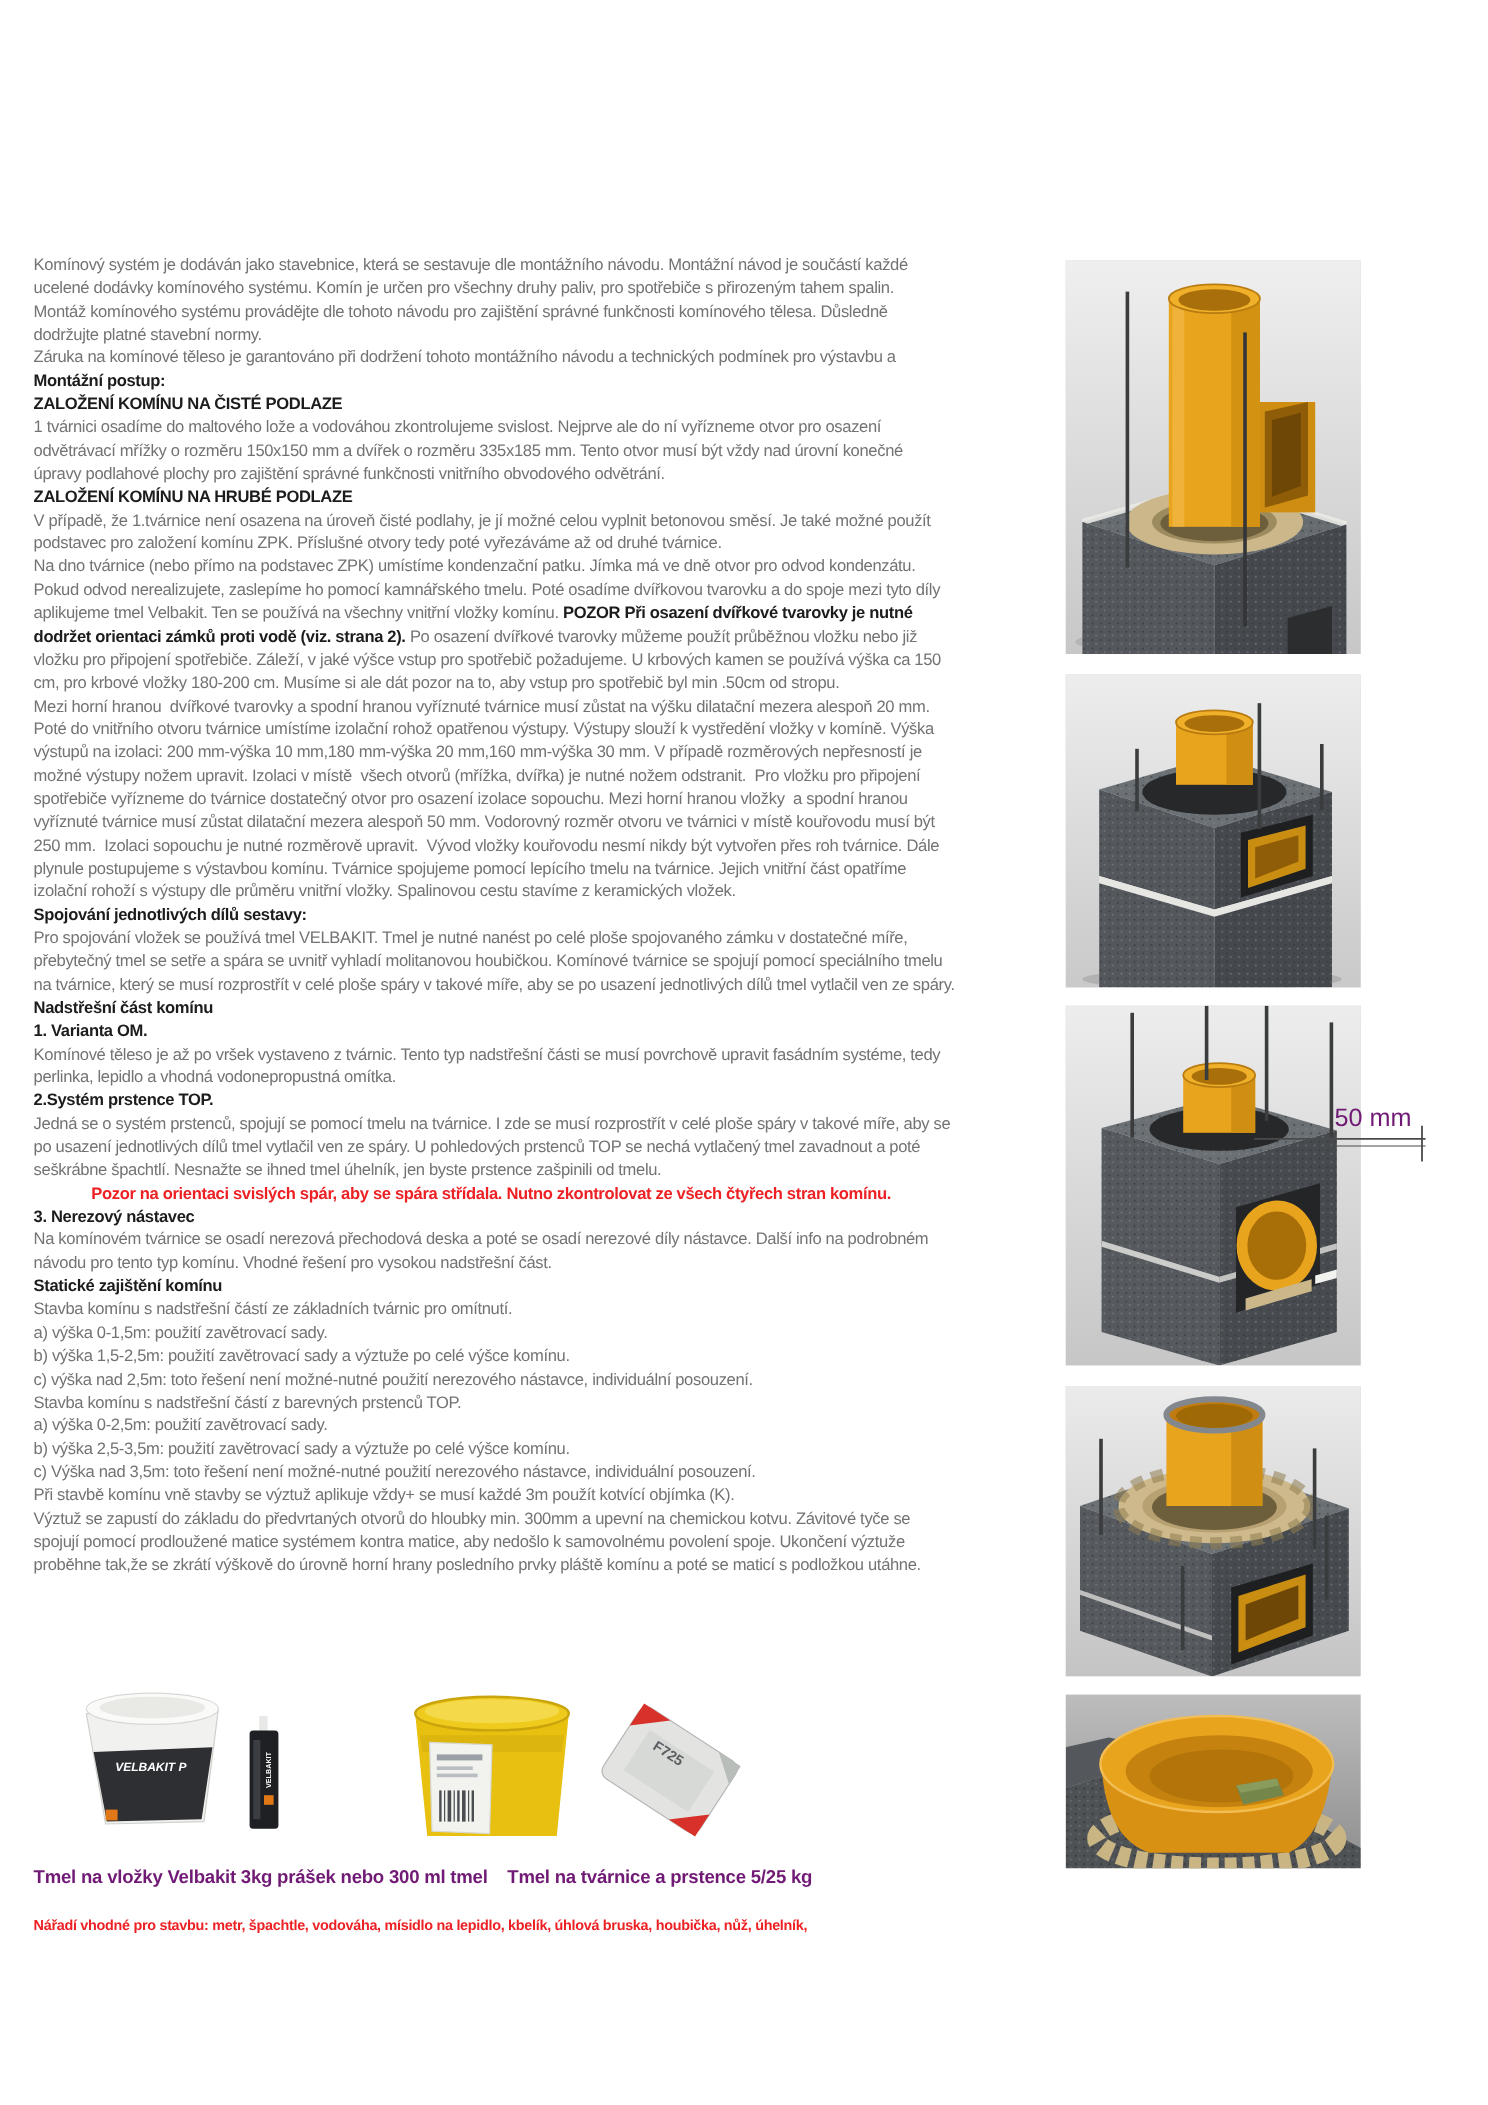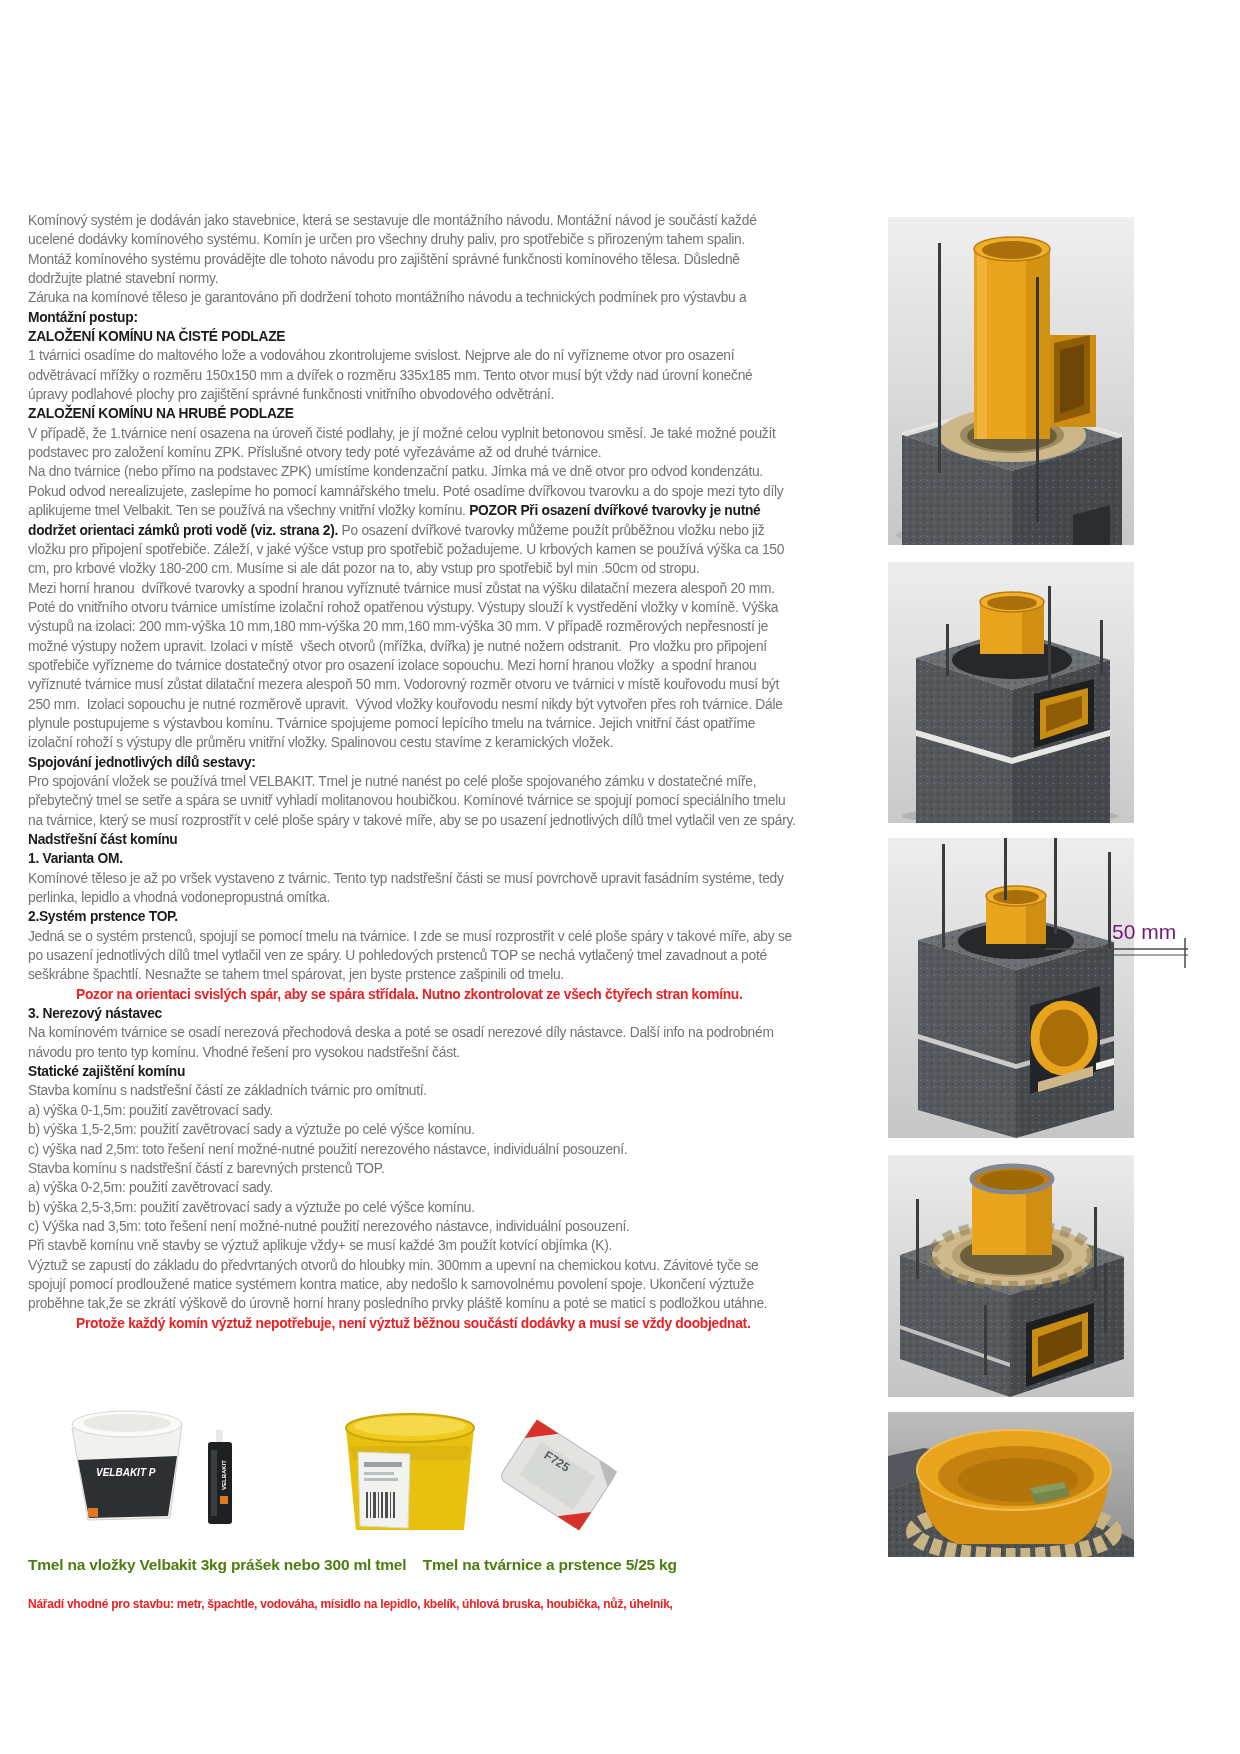--- a/index.html
+++ b/index.html
@@ -7,21 +7,21 @@
       font-family:"Liberation Sans",sans-serif;color:#1c1c1c;}
   .article{position:absolute;left:28px;top:211px;width:860px;}
   .line{height:19.35px;white-space:pre;font-size:13.8px;letter-spacing:-0.28px;line-height:19.35px;}
   .sr{font-weight:400;color:#737373;}
   .sb{font-weight:700;color:#1c1c1c;}
   .srb{font-weight:700;color:#ed2024;padding-left:48px;}
   .photo{position:absolute;left:888px;width:246px;overflow:hidden;background:#dcdcdc;}
   .dim-label{position:absolute;left:1112px;top:920px;font-size:21px;color:#701a75;letter-spacing:0;text-align:center;}
   .dim-line{position:absolute;left:1045px;top:938px;}
   .footer-bold{position:absolute;left:28px;top:1556px;font-size:15.5px;font-weight:700;
-      letter-spacing:-0.2px;white-space:pre;color:#4d7c0f;}
+      letter-spacing:-0.2px;white-space:pre;color:#701a75;}
   .footer-red{position:absolute;left:28px;top:1597px;font-size:12px;font-weight:700;
       letter-spacing:-0.25px;white-space:pre;color:#ed2024;}
   .products{position:absolute;left:58px;top:1400px;}
 </style>
 </head>
 <body>
 
 <div class="pg">
 
   <div class="article">
@@ -57,39 +57,38 @@
       <div class="line"><span class="sr">Pro spojování vložek se používá tmel VELBAKIT. Tmel je nutné nanést po celé ploše spojovaného zámku v dostatečné míře,</span></div>
       <div class="line"><span class="sr">přebytečný tmel se setře a spára se uvnitř vyhladí molitanovou houbičkou. Komínové tvárnice se spojují pomocí speciálního tmelu</span></div>
       <div class="line"><span class="sr">na tvárnice, který se musí rozprostřít v celé ploše spáry v takové míře, aby se po usazení jednotlivých dílů tmel vytlačil ven ze spáry.</span></div>
       <div class="line"><span class="sb">Nadstřešní část komínu</span></div>
       <div class="line"><span class="sb">1. Varianta OM.</span></div>
       <div class="line"><span class="sr">Komínové těleso je až po vršek vystaveno z tvárnic. Tento typ nadstřešní části se musí povrchově upravit fasádním systéme, tedy</span></div>
       <div class="line"><span class="sr">perlinka, lepidlo a vhodná vodonepropustná omítka.</span></div>
       <div class="line"><span class="sb">2.Systém prstence TOP.</span></div>
       <div class="line"><span class="sr">Jedná se o systém prstenců, spojují se pomocí tmelu na tvárnice. I zde se musí rozprostřít v celé ploše spáry v takové míře, aby se</span></div>
       <div class="line"><span class="sr">po usazení jednotlivých dílů tmel vytlačil ven ze spáry. U pohledových prstenců TOP se nechá vytlačený tmel zavadnout a poté</span></div>
-      <div class="line"><span class="sr">seškrábne špachtlí. Nesnažte se tahem tmel spárovat, jen byste prstence zašpinili od tmelu.</span></div>
+      <div class="line"><span class="sr">seškrábne špachtlí. Nesnažte se ihned tmel úhelník, jen byste prstence zašpinili od tmelu.</span></div>
       <div class="line"><span class="srb">Pozor na orientaci svislých spár, aby se spára střídala. Nutno zkontrolovat ze všech čtyřech stran komínu.</span></div>
       <div class="line"><span class="sb">3. Nerezový nástavec</span></div>
       <div class="line"><span class="sr">Na komínovém tvárnice se osadí nerezová přechodová deska a poté se osadí nerezové díly nástavce. Další info na podrobném</span></div>
       <div class="line"><span class="sr">návodu pro tento typ komínu. Vhodné řešení pro vysokou nadstřešní část.</span></div>
       <div class="line"><span class="sb">Statické zajištění komínu</span></div>
       <div class="line"><span class="sr">Stavba komínu s nadstřešní částí ze základních tvárnic pro omítnutí.</span></div>
       <div class="line"><span class="sr">a) výška 0-1,5m: použití zavětrovací sady.</span></div>
       <div class="line"><span class="sr">b) výška 1,5-2,5m: použití zavětrovací sady a výztuže po celé výšce komínu.</span></div>
       <div class="line"><span class="sr">c) výška nad 2,5m: toto řešení není možné-nutné použití nerezového nástavce, individuální posouzení.</span></div>
       <div class="line"><span class="sr">Stavba komínu s nadstřešní částí z barevných prstenců TOP.</span></div>
       <div class="line"><span class="sr">a) výška 0-2,5m: použití zavětrovací sady.</span></div>
       <div class="line"><span class="sr">b) výška 2,5-3,5m: použití zavětrovací sady a výztuže po celé výšce komínu.</span></div>
       <div class="line"><span class="sr">c) Výška nad 3,5m: toto řešení není možné-nutné použití nerezového nástavce, individuální posouzení.</span></div>
       <div class="line"><span class="sr">Při stavbě komínu vně stavby se výztuž aplikuje vždy+ se musí každé 3m použít kotvící objímka (K).</span></div>
       <div class="line"><span class="sr">Výztuž se zapustí do základu do předvrtaných otvorů do hloubky min. 300mm a upevní na chemickou kotvu. Závitové tyče se</span></div>
       <div class="line"><span class="sr">spojují pomocí prodloužené matice systémem kontra matice, aby nedošlo k samovolnému povolení spoje. Ukončení výztuže</span></div>
       <div class="line"><span class="sr">proběhne tak,že se zkrátí výškově do úrovně horní hrany posledního prvky pláště komínu a poté se maticí s podložkou utáhne.</span></div>
-      <div class="line"><span class="srb">Protože každý komín výztuž nepotřebuje, není výztuž běžnou součástí dodávky a musí se vždy doobjednat.</span></div>
     </div>
 
   <div class="photo" style="top:217px;height:328px;">
     <svg width="246" height="328" viewBox="0 0 246 328">
       <defs>
         <linearGradient id="bg1" x1="0" y1="0" x2="0" y2="1">
             <stop offset="0" stop-color="#efefef"></stop>
             <stop offset="1" stop-color="#c7c7c7"></stop>
           </linearGradient>
         <pattern id="sp1" width="7" height="7" patternUnits="userSpaceOnUse">

